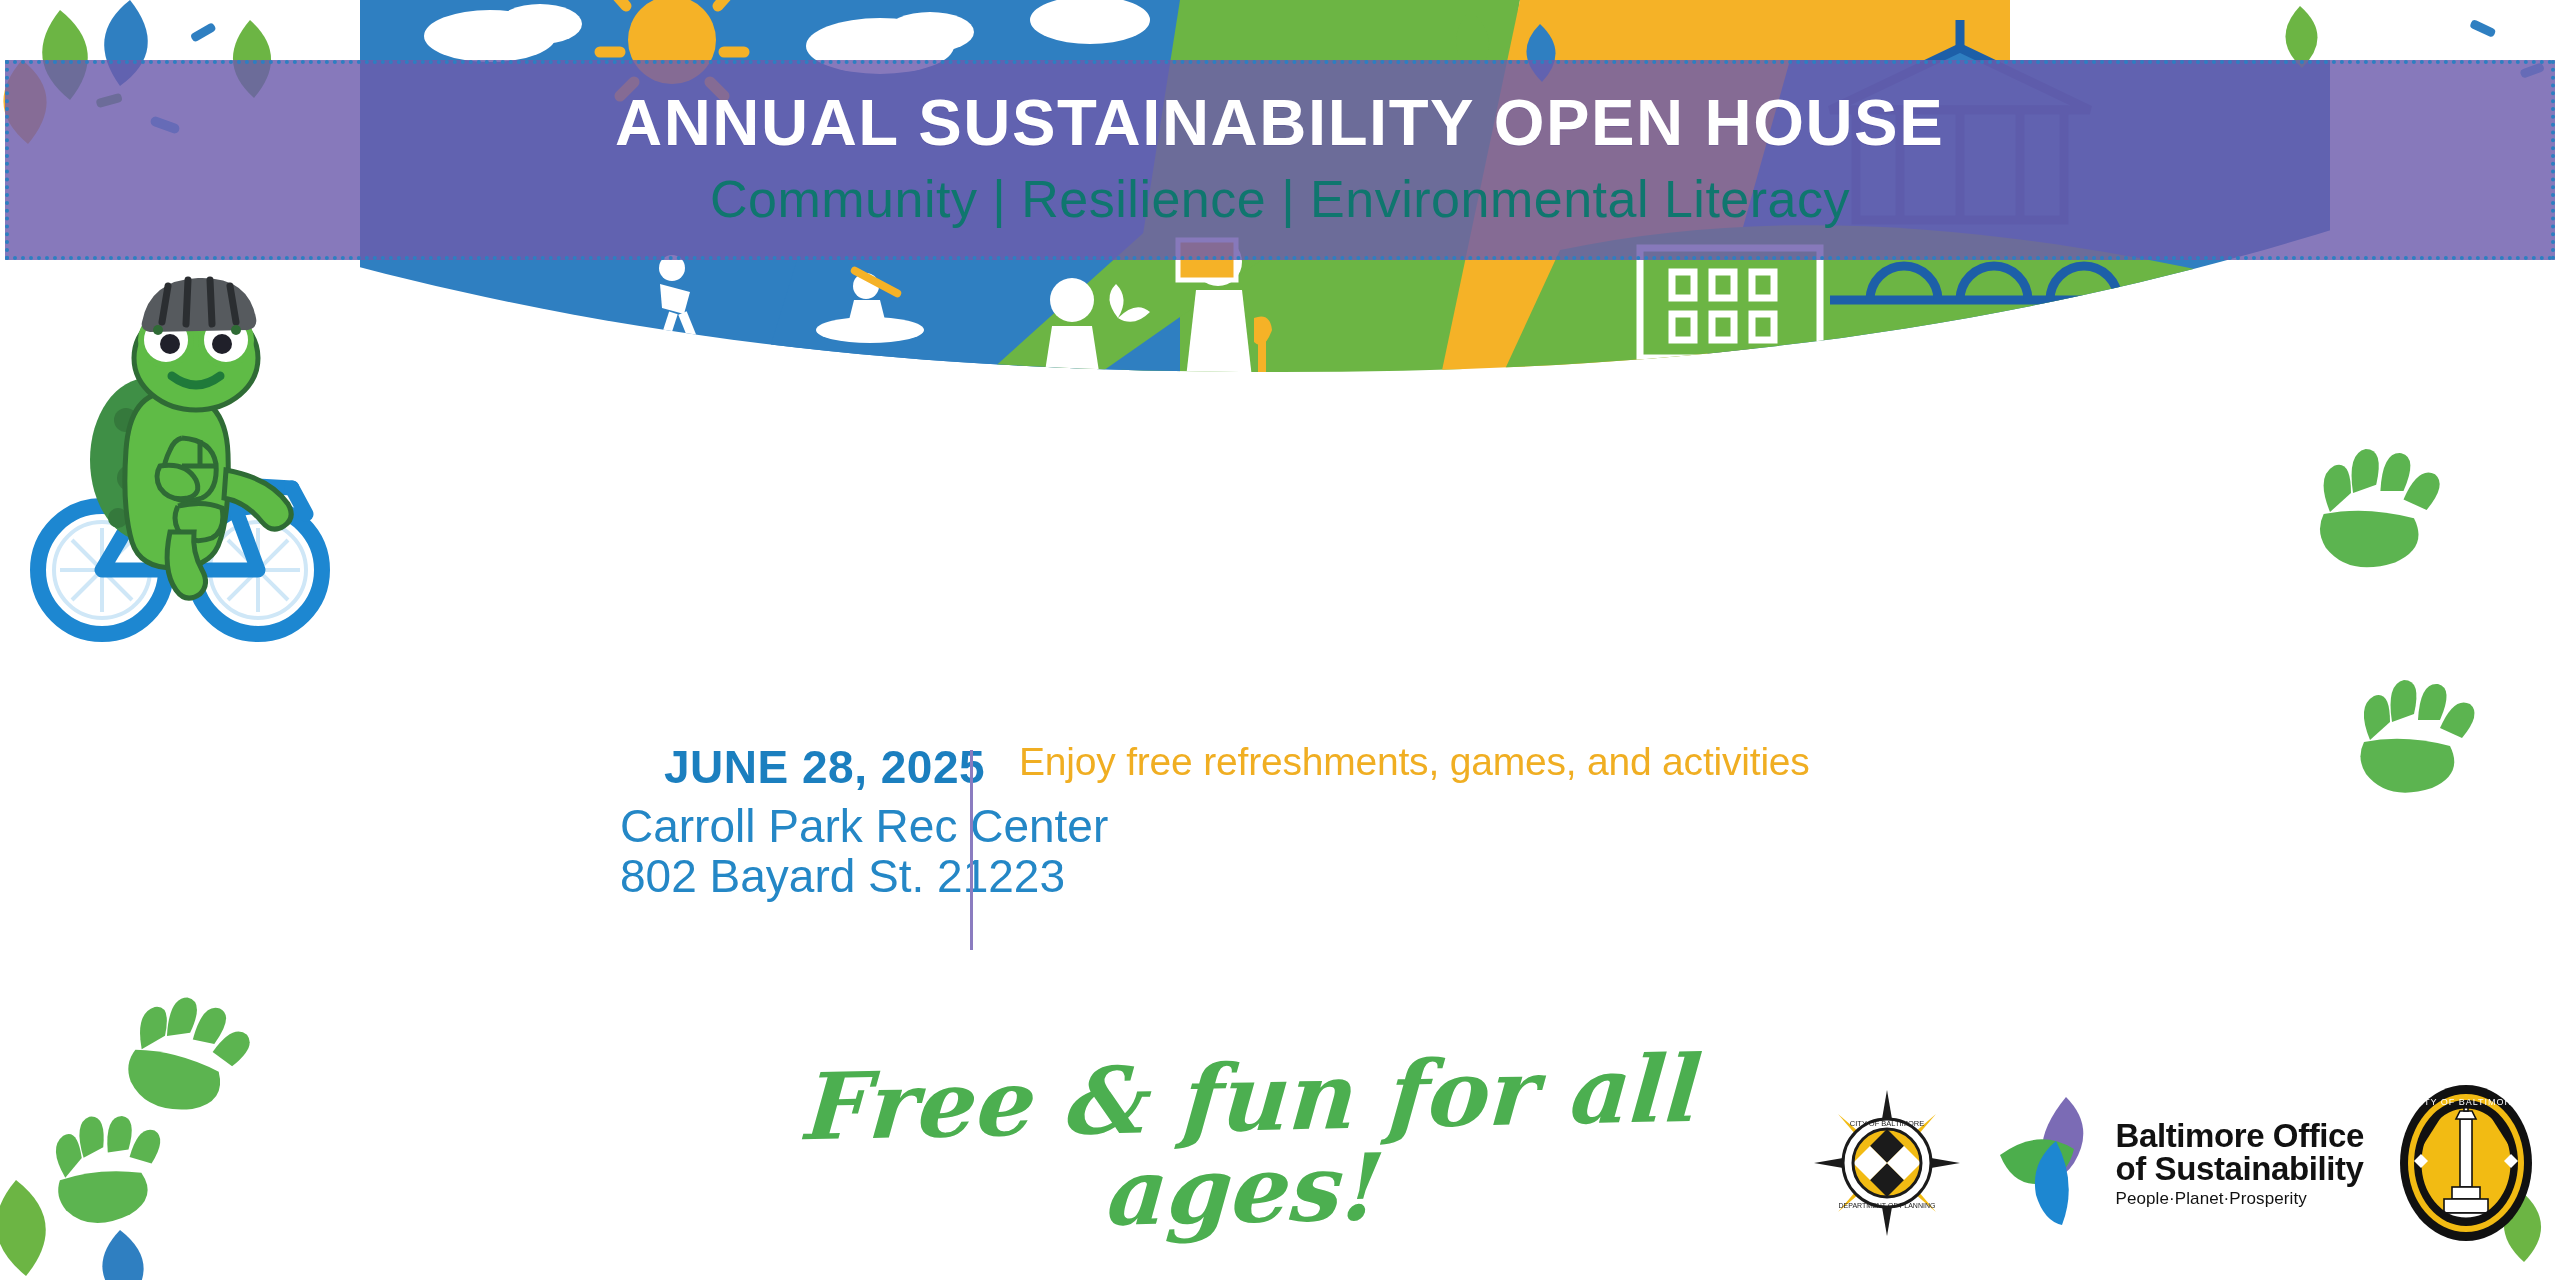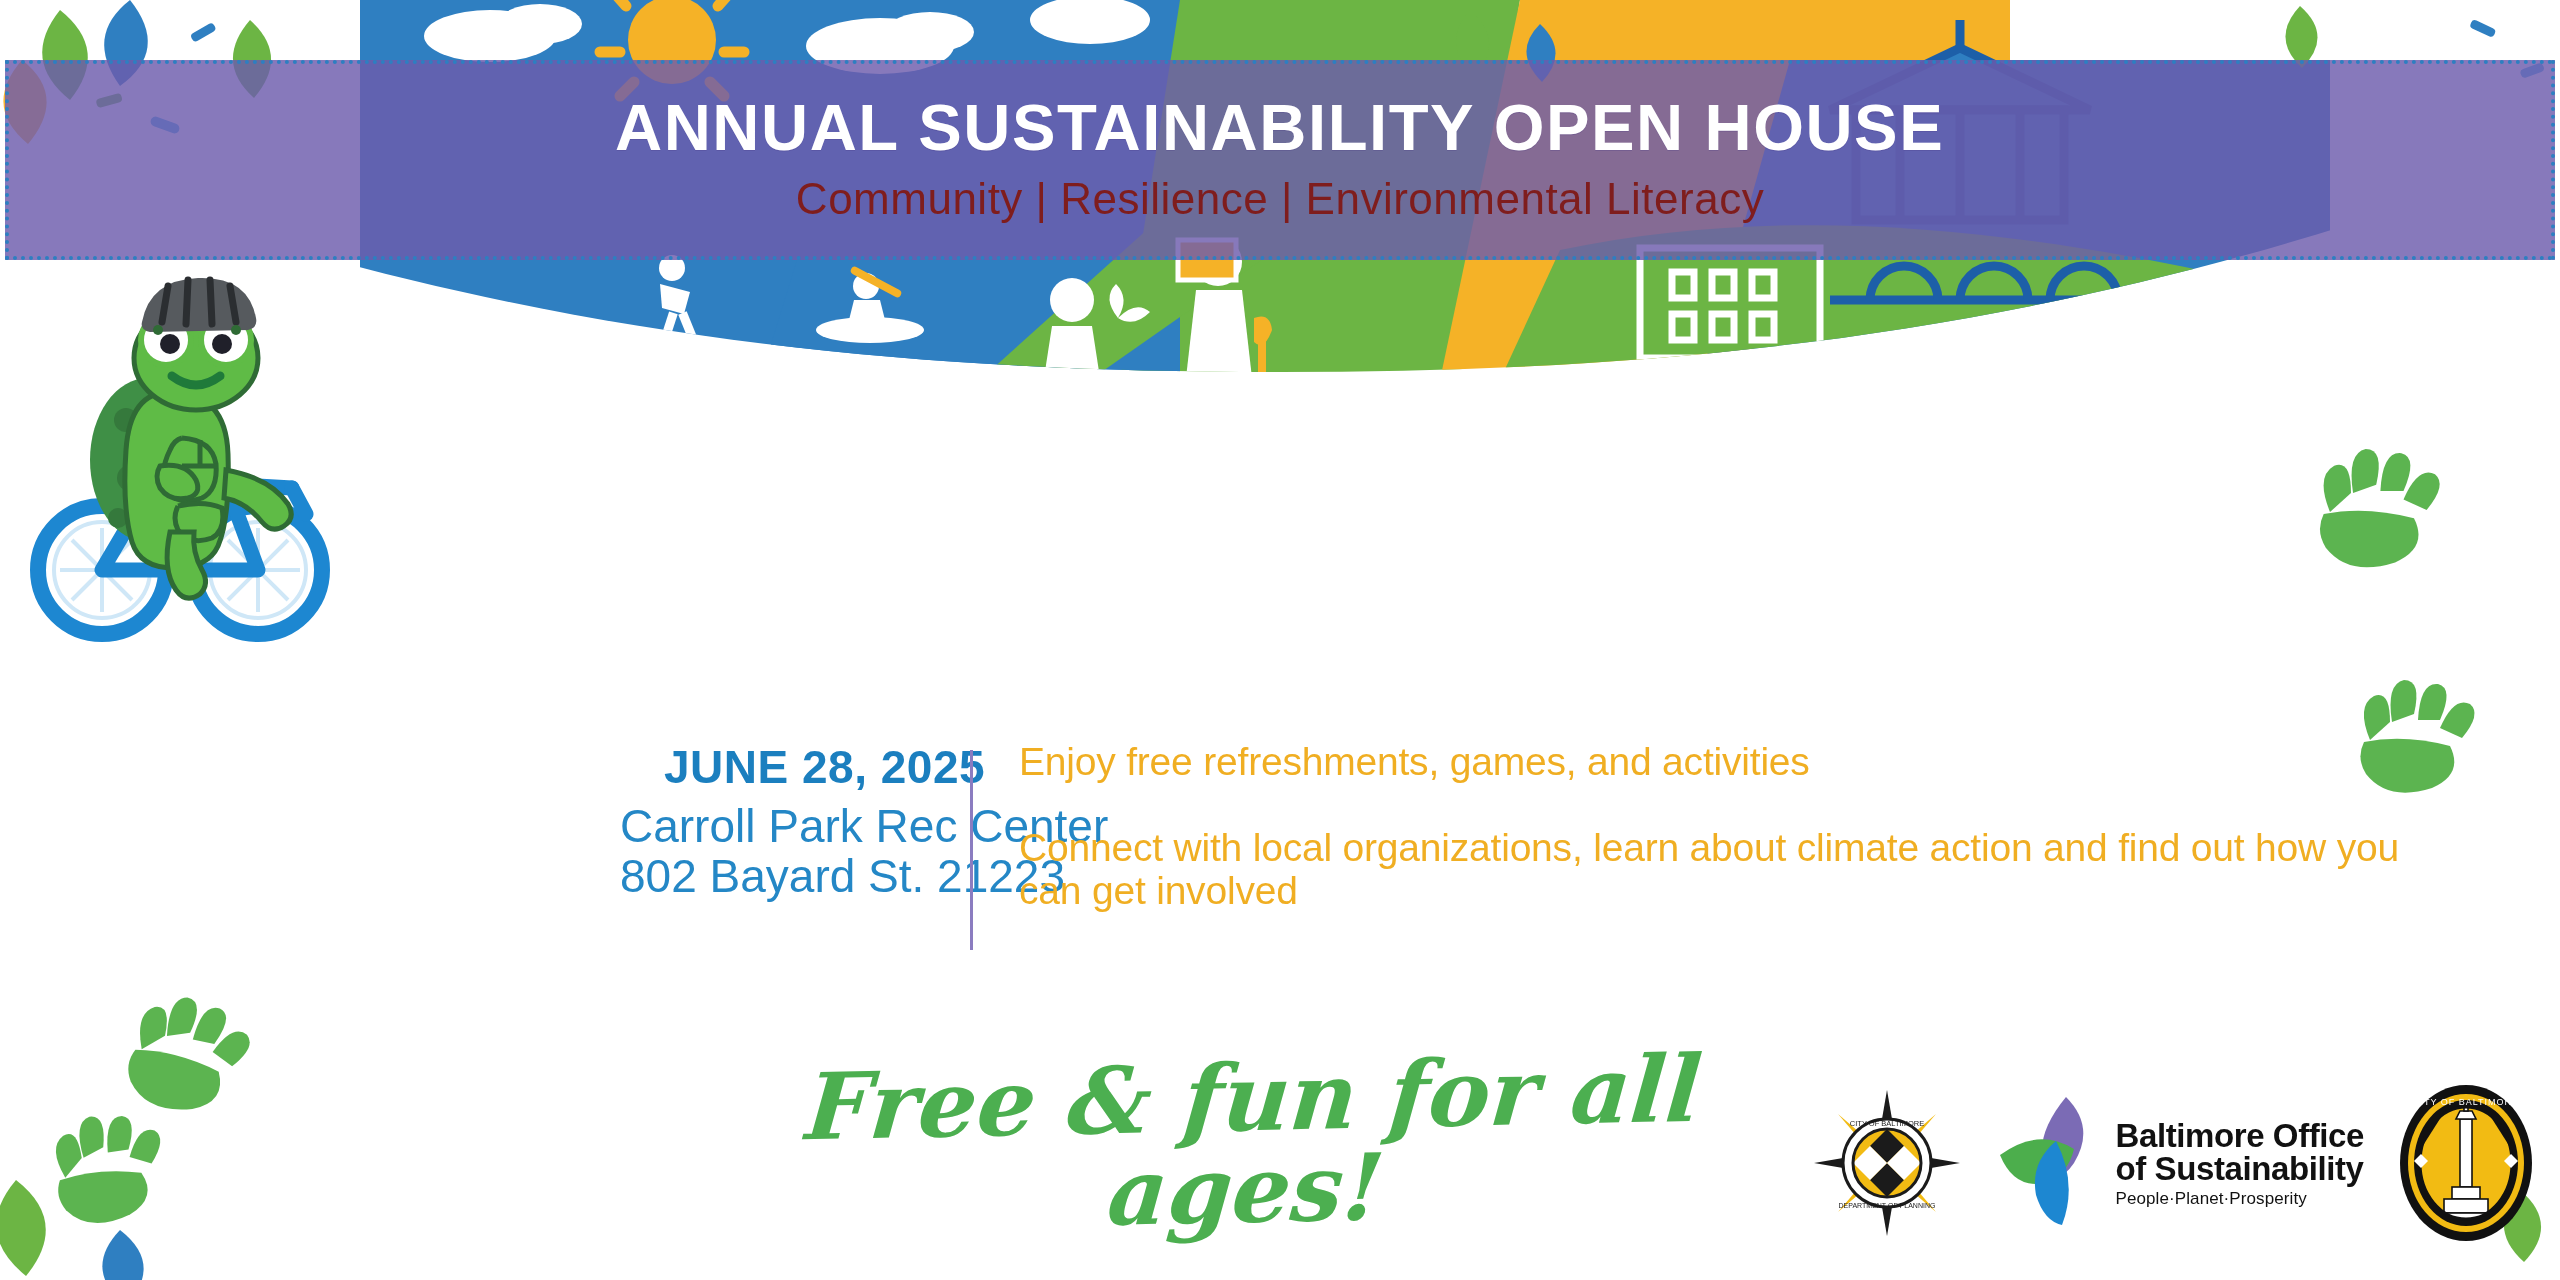--- a/index.html
+++ b/index.html
@@ -23,21 +23,21 @@
     border:4px dotted #2d7fc1;
     display:flex; flex-direction:column; align-items:center; justify-content:center;
     z-index:6;
   }
   .banner-title {
     color:#ffffff; font-weight:700; font-size:64px; letter-spacing:1.5px;
     transform:scaleX(1.02); white-space:nowrap; line-height:1.02;
     text-shadow:0 1px 0 rgba(70,55,130,.25);
   }
   .banner-sub {
-    color:#7f1d1d; font-weight:300; font-size:44px; letter-spacing:.5px;
+    color:#0f766e; font-weight:300; font-size:52px; letter-spacing:.5px;
     margin-top:12px; white-space:nowrap;text-align:right;
   }
 
   
   .mascot { position:absolute; left:30px; top:270px; width:330px; height:400px; z-index:5; }
 
   
   .info { position:absolute; left:620px; top:740px; width:1800px; height:220px; display:flex; z-index:5;}
   .col-left { width:350px; text-align:center; padding-right:28px; }
   .divider { width:3px; background:#8b7cc0; margin:10px 0 10px 0; flex:0 0 3px; }
@@ -322,21 +322,20 @@
     <div class="col-left">
       <div class="date">JUNE 28, 2025</div>
       <div class="venue">
         <div>Carroll Park Rec Center</div>
         <div>802 Bayard St. 21223</div>
       </div>
     </div>
     <div class="divider"></div>
     <div class="col-right">
       <div class="promo">Enjoy free refreshments, games, and activities</div>
-      <div class="promo">Connect with local organizations, learn about climate action and find out how you can get involved</div>
     </div>
   </div>
 
   <div class="tagline">Free &amp; fun for all ages!</div>
 
   <div class="logos">
 
     <svg width="150" height="150" viewBox="0 0 150 150">
       <g fill="#1b1b1b">
         <path d="M75,2 L85,60 L75,72 L65,60 Z"></path>

